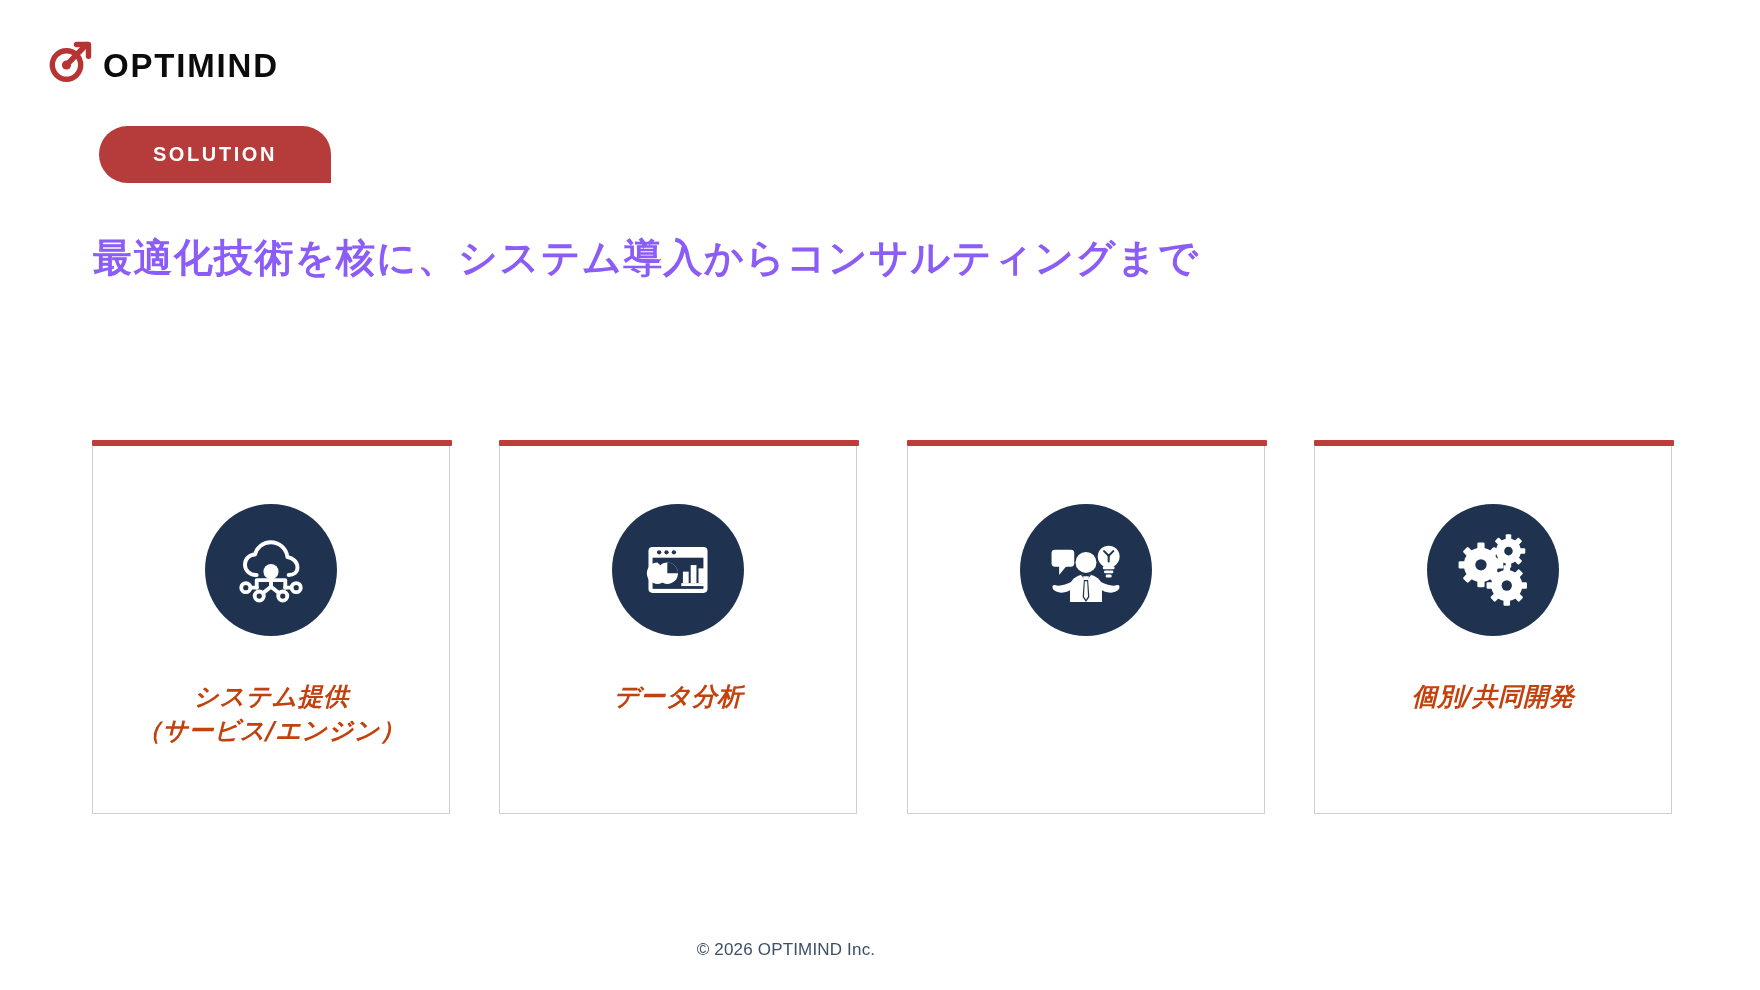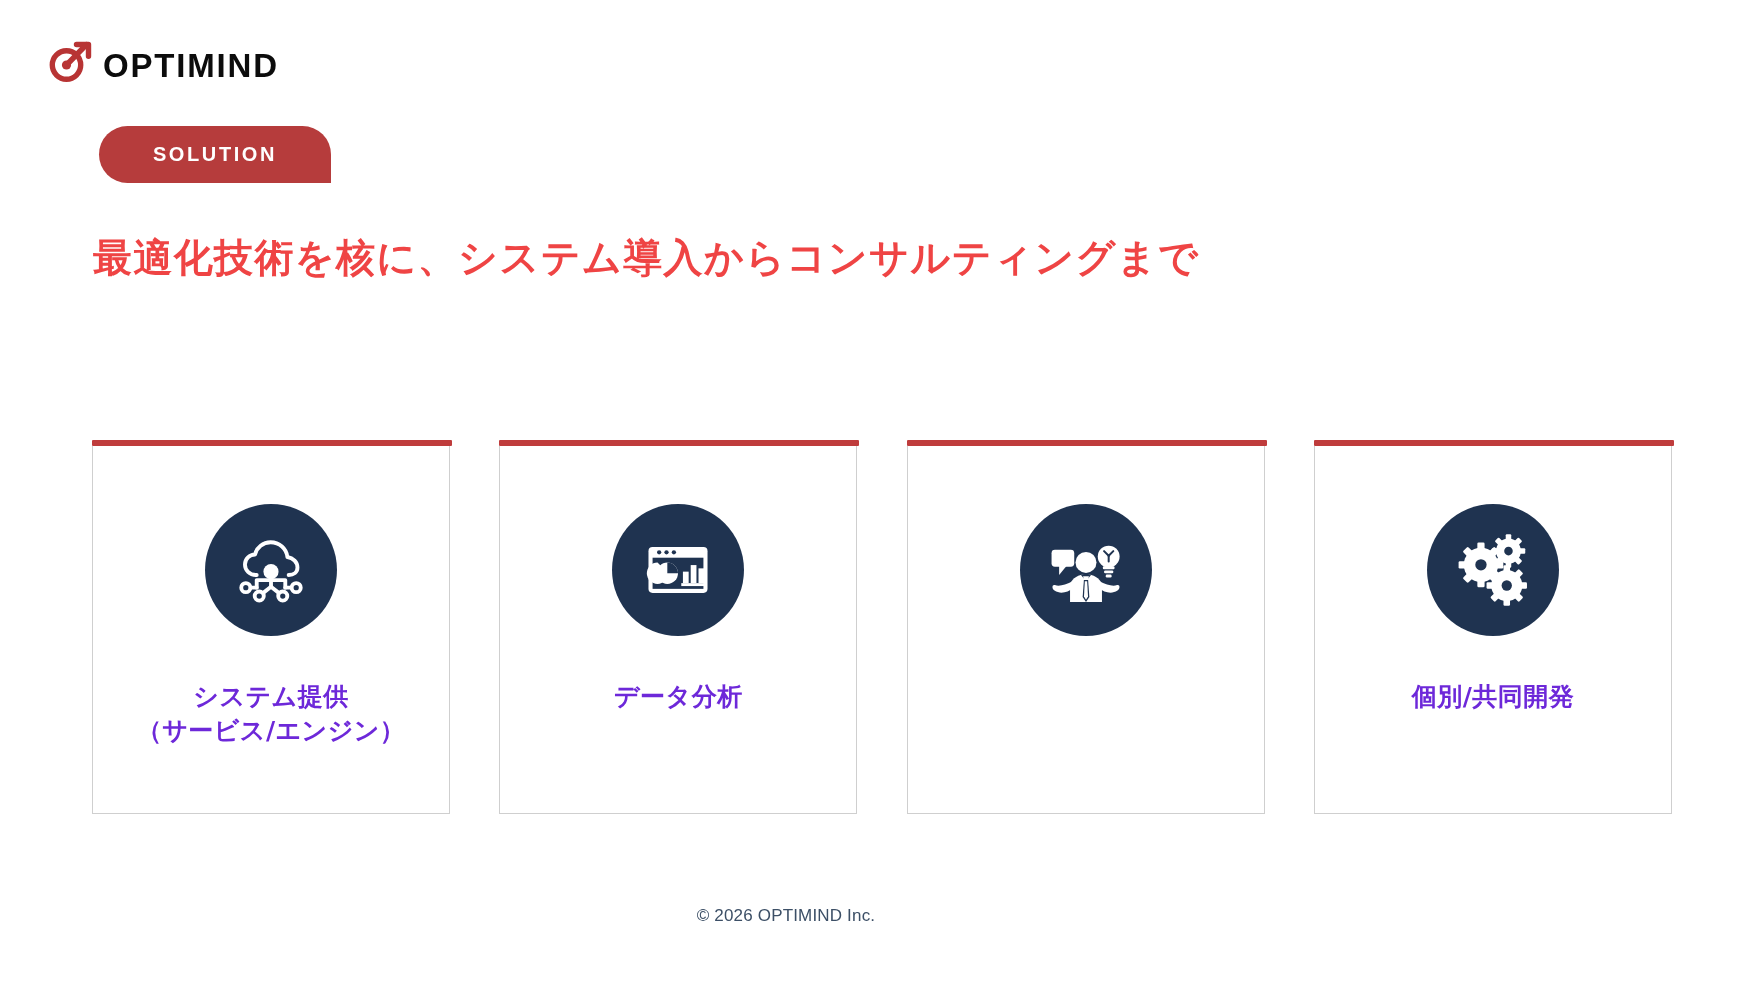--- a/index.html
+++ b/index.html
@@ -55,21 +55,21 @@
     font-weight: 700;
     letter-spacing: 0.13em;
     font-family: "Liberation Sans", sans-serif;
   }
 
   
   .headline {
     position: absolute;
     left: 93px;
     top: 228px;
-    color: #ef4444;
+    color: #8b5cf6;
     font-size: 39px;
     font-weight: 700;
     line-height: 1.52;
     letter-spacing: 0.035em;
     font-family: Liberation Sans, sans-serif;
     white-space: nowrap;
   }
   .headline-line { display: block; }
 
   
@@ -108,35 +108,36 @@
     border-radius: 50%;
     background: #1f3350;
     display: flex;
     align-items: center;
     justify-content: center;
   }
   .card-icon-wrap svg { display: block; }
   .card-label {
     margin-top: 44px;
     text-align: center;
-    color: #6d28d9;
+    color: #c2410c;
     font-size: 25px;
     font-weight: 700;
     line-height: 1.36;
     letter-spacing: 0.02em;
     font-family: "DejaVu Sans", "Liberation Sans", sans-serif;
     white-space: pre-line;
     padding: 0 10px;
+    font-style: italic;
   }
 
   
   .footer {
     position: absolute;
     left: 0;
-    top: 906px;
+    top: 940px;
     width: 1572px;
     text-align: center;
     color: #3c4f66;
     font-size: 17px;
     font-weight: 400;
     letter-spacing: 0.01em;
     font-family: "Liberation Sans", sans-serif;
   }
 </style>
 </head>

